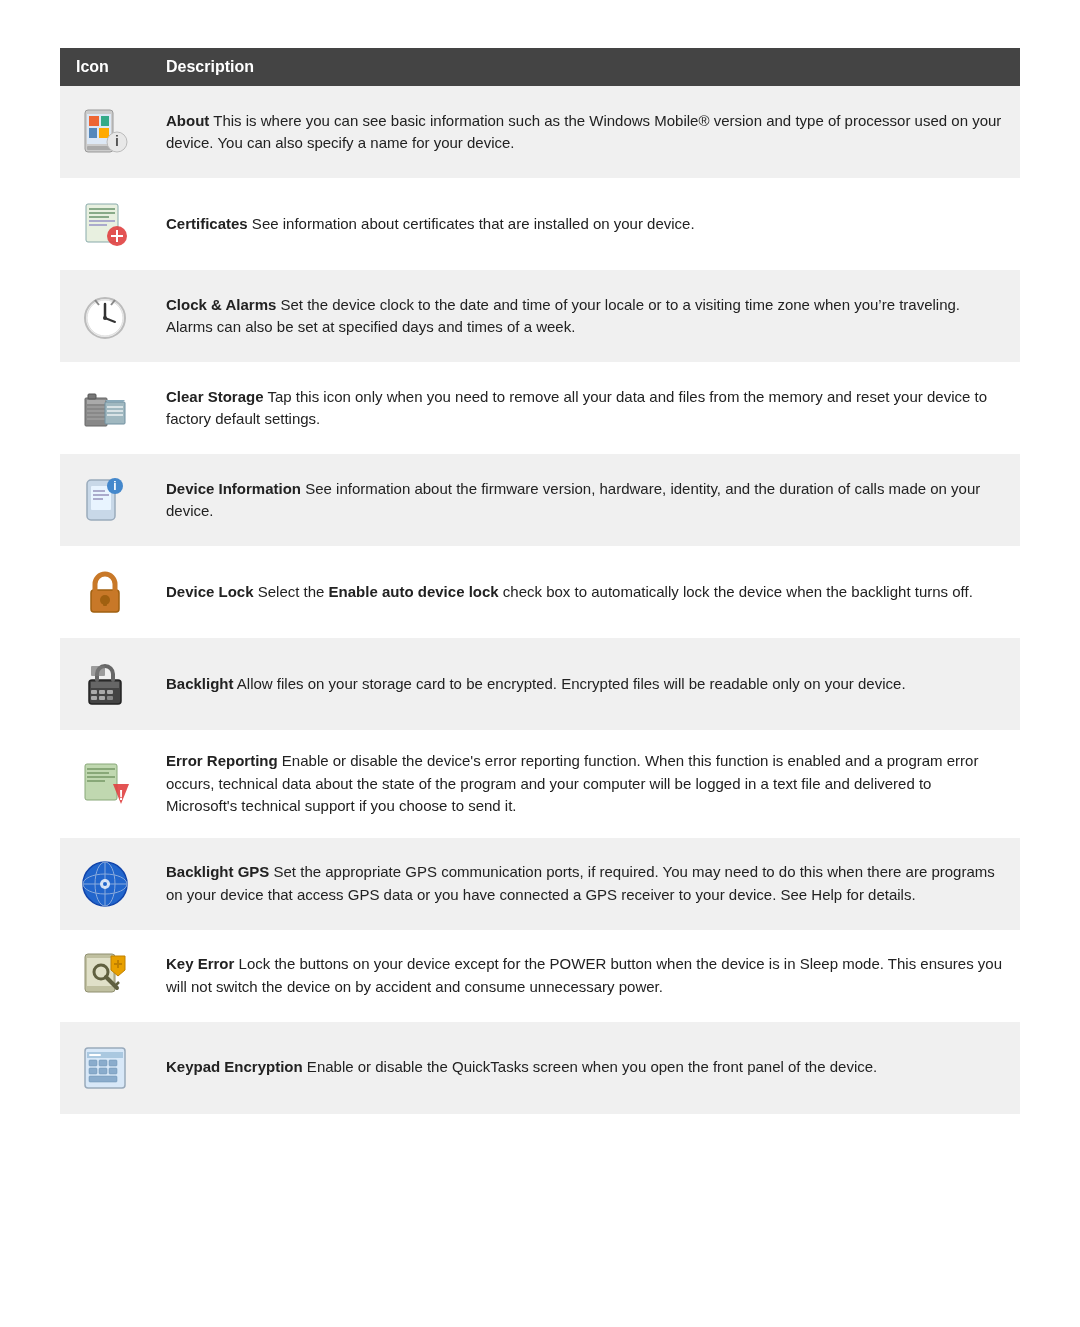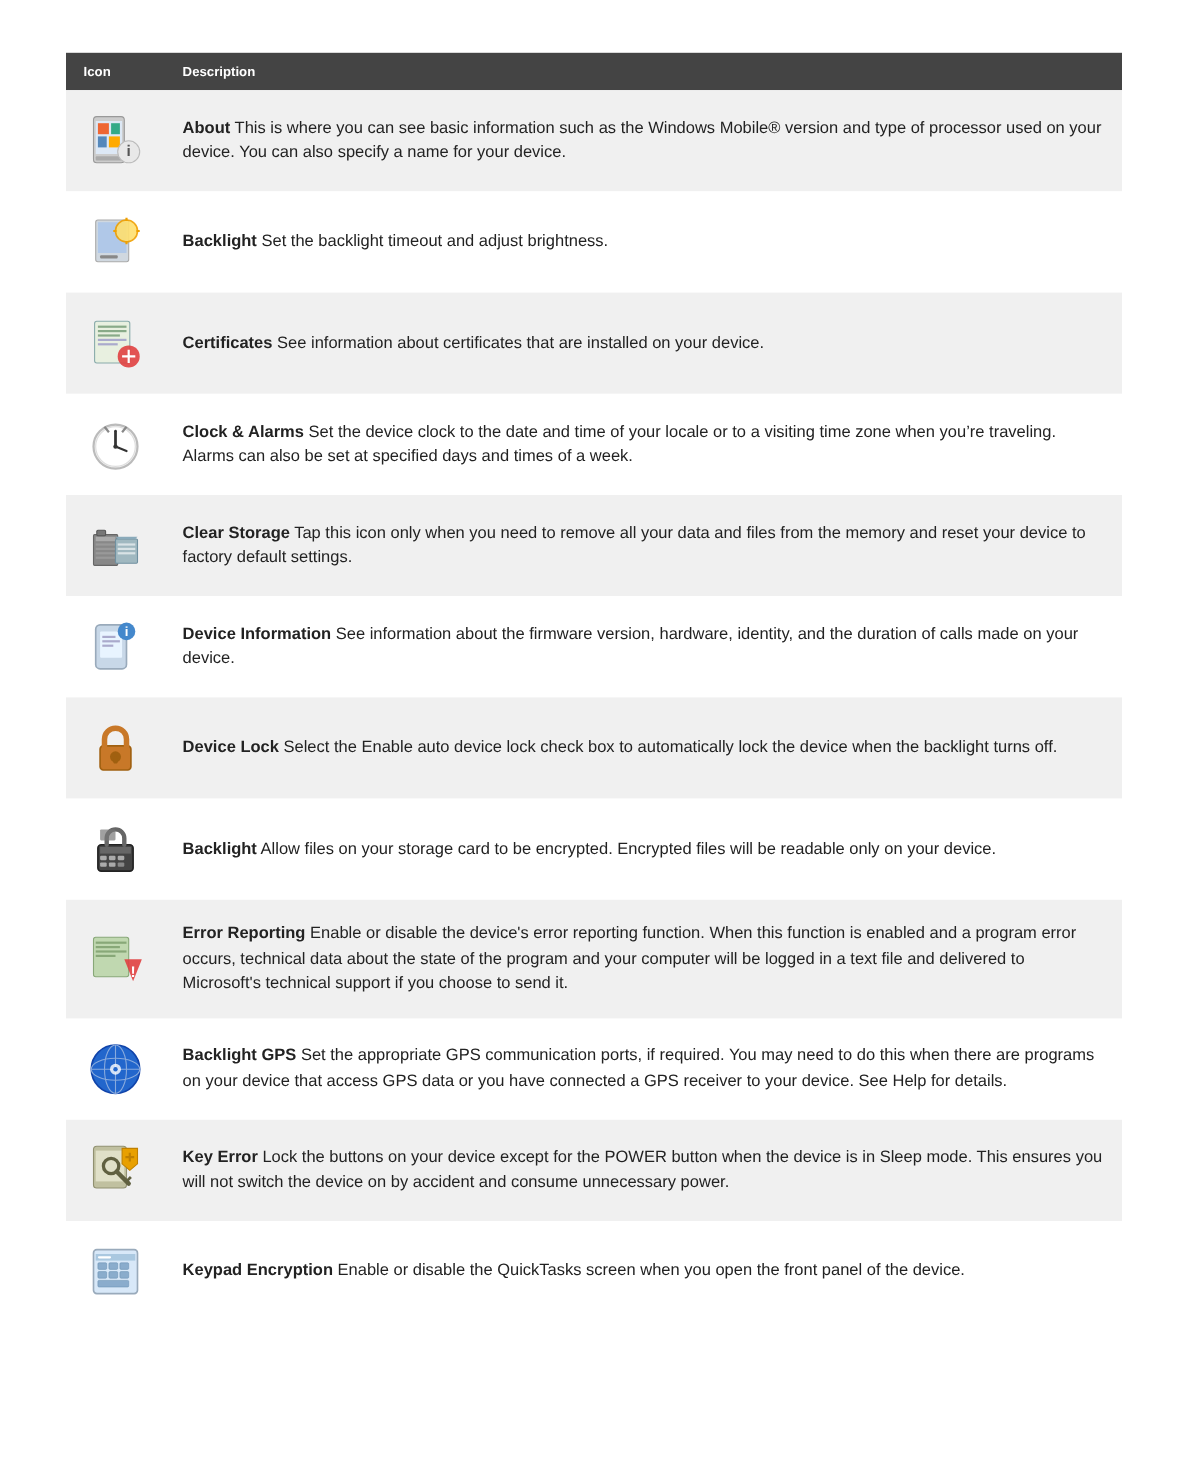--- a/index.html
+++ b/index.html
@@ -27,21 +27,21 @@
     table {
       width: 100%;
       border-collapse: collapse;
     }
     thead tr {
       background: #444;
       color: #fff;
     }
     thead th {
       padding: 10px 16px;
-      font-size: 12px;
+      font-size: 16px;
       font-weight: bold;
       text-align: left;
     }
     thead th:first-child {
       width: 90px;
     }
     tbody tr:nth-child(odd) {
       background: #f0f0f0;
     }
     tbody tr:nth-child(even) {
@@ -97,38 +97,20 @@
         <rect x="20" y="8" width="8" height="10" fill="#3a8"></rect>
         <rect x="8" y="20" width="8" height="10" fill="#58b"></rect>
         <rect x="18" y="20" width="10" height="10" fill="#fa0"></rect>
         <rect x="6" y="38" width="24" height="4" rx="1" fill="#aaa"></rect>
         <circle cx="36" cy="34" r="10" fill="#e8e8e8" stroke="#bbb" stroke-width="1"></circle>
         <text x="36" y="38" text-anchor="middle" font-size="14" font-weight="bold" fill="#555">i</text>
       </svg>
           </div>
         </td>
         <td><span class="row-title-inline">About</span> This is where you can see basic information such as the Windows Mobile® version and type of processor used on your device. You can also specify a name for your device.</td>
-      </tr>
-      <tr>
-        <td>
-          <div class="icon-cell">
-            <svg width="48" height="48" viewBox="0 0 48 48" xmlns="http://www.w3.org/2000/svg">
-        <rect x="6" y="4" width="30" height="38" rx="2" fill="#d0d8e0" stroke="#aaa" stroke-width="1"></rect>
-        <rect x="8" y="6" width="26" height="28" fill="#b0c8e8"></rect>
-        <rect x="8" y="6" width="26" height="28" fill="url(#bl)" opacity="0.5"></rect>
-        <rect x="10" y="36" width="16" height="3" rx="1" fill="#888"></rect>
-        <circle cx="34" cy="14" r="10" fill="#ffe070" stroke="#f0a000" stroke-width="1.5" opacity="0.9"></circle>
-        <line x1="34" y1="2" x2="34" y2="5" stroke="#f0a000" stroke-width="2"></line>
-        <line x1="34" y1="23" x2="34" y2="26" stroke="#f0a000" stroke-width="2"></line>
-        <line x1="22" y1="14" x2="25" y2="14" stroke="#f0a000" stroke-width="2"></line>
-        <line x1="43" y1="14" x2="46" y2="14" stroke="#f0a000" stroke-width="2"></line>
-      </svg>
-          </div>
-        </td>
-        <td><span class="row-title-inline">Backlight</span> Set the backlight timeout and adjust brightness.</td>
       </tr>
       <tr>
         <td>
           <div class="icon-cell">
             <svg width="48" height="48" viewBox="0 0 48 48" xmlns="http://www.w3.org/2000/svg">
         <rect x="5" y="4" width="32" height="38" rx="2" fill="#e8f0e0" stroke="#8aa" stroke-width="1"></rect>
         <rect x="8" y="8" width="26" height="2" fill="#8a8"></rect>
         <rect x="8" y="12" width="26" height="2" fill="#8a8"></rect>
         <rect x="8" y="16" width="20" height="2" fill="#8a8"></rect>
         <rect x="8" y="20" width="26" height="2" fill="#aac"></rect>
@@ -198,21 +180,21 @@
         <td>
           <div class="icon-cell">
             <svg width="48" height="48" viewBox="0 0 48 48" xmlns="http://www.w3.org/2000/svg">
         <rect x="10" y="22" width="28" height="22" rx="3" fill="#c87828" stroke="#a06010" stroke-width="1.5"></rect>
         <path d="M14 22 V16 A10 10 0 0 1 34 16 V22" fill="none" stroke="#c87828" stroke-width="5" stroke-linecap="round"></path>
         <circle cx="24" cy="32" r="5" fill="#a06010"></circle>
         <rect x="22" y="32" width="4" height="6" rx="1" fill="#a06010"></rect>
       </svg>
           </div>
         </td>
-        <td><span class="row-title-inline">Device Lock</span> Select the <span style="font-weight: normal;">Enable auto device lock</span> check box to automatically lock the device when the backlight turns off.</td>
+        <td><span class="row-title-inline">Device Lock</span> Select the <span style="font-weight: bold;">Enable auto device lock</span> check box to automatically lock the device when the backlight turns off.</td>
       </tr>
       <tr>
         <td>
           <div class="icon-cell">
             <svg width="48" height="48" viewBox="0 0 48 48" xmlns="http://www.w3.org/2000/svg">
         <rect x="8" y="20" width="32" height="24" rx="3" fill="#444" stroke="#222" stroke-width="1.5"></rect>
         <rect x="10" y="22" width="28" height="6" fill="#666"></rect>
         <rect x="10" y="30" width="6" height="4" rx="1" fill="#aaa"></rect>
         <rect x="18" y="30" width="6" height="4" rx="1" fill="#aaa"></rect>
         <rect x="26" y="30" width="6" height="4" rx="1" fill="#aaa"></rect>

